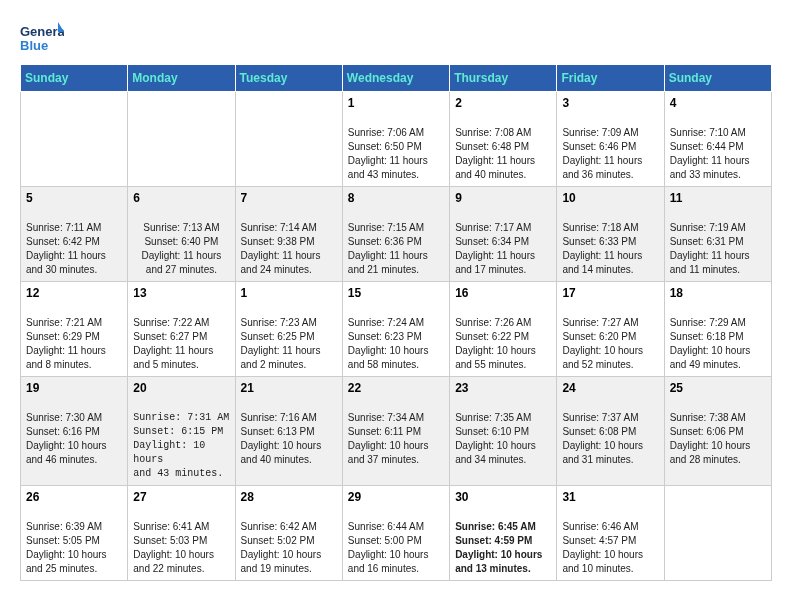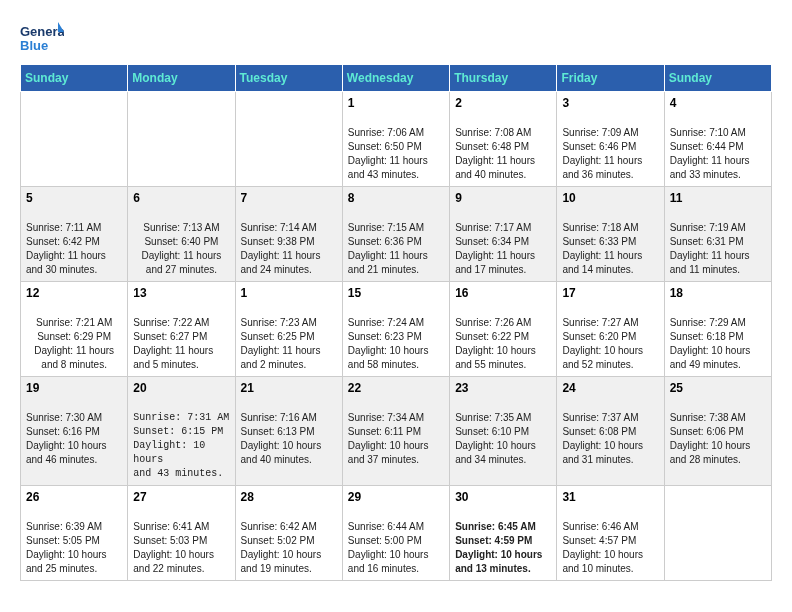--- a/index.html
+++ b/index.html
@@ -196,21 +196,21 @@
           <span class="day-number">11</span>
           <div class="day-info" style="white-space: pre-line;">Sunrise: 7:19 AM
 Sunset: 6:31 PM
 Daylight: 11 hours
 and 11 minutes.</div>
         </td>
       </tr>
       <tr>
         <td>
           <span class="day-number">12</span>
-          <div class="day-info" style="white-space: pre-line; text-align: center;">Sunrise: 7:21 AM
+          <div class="day-info" style="white-space: pre-line;">Sunrise: 7:21 AM
 Sunset: 6:29 PM
 Daylight: 11 hours
 and 8 minutes.</div>
         </td>
         <td>
           <span class="day-number">13</span>
           <div class="day-info" style="white-space: pre-line;">Sunrise: 7:22 AM
 Sunset: 6:27 PM
 Daylight: 11 hours
 and 5 minutes.</div>

